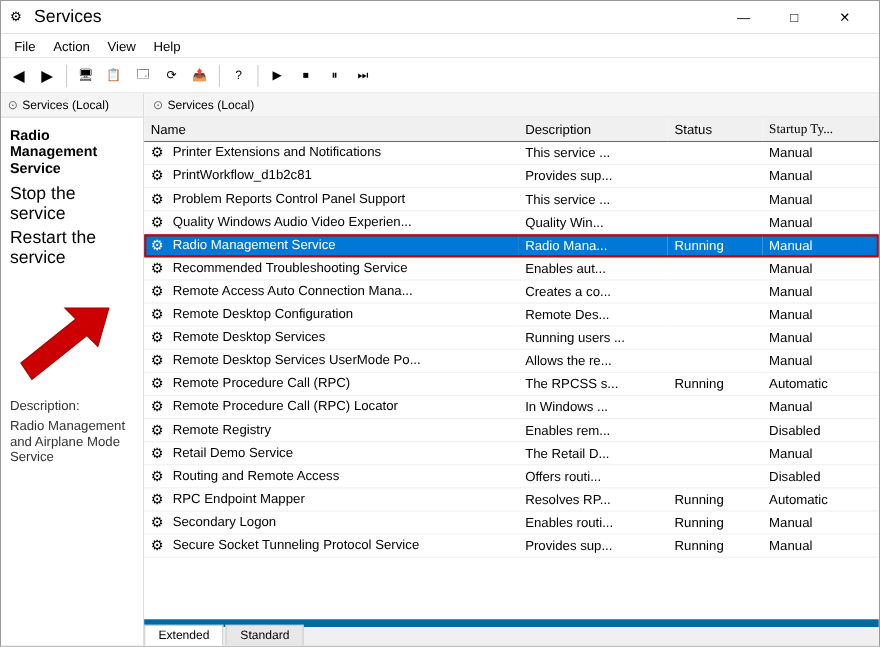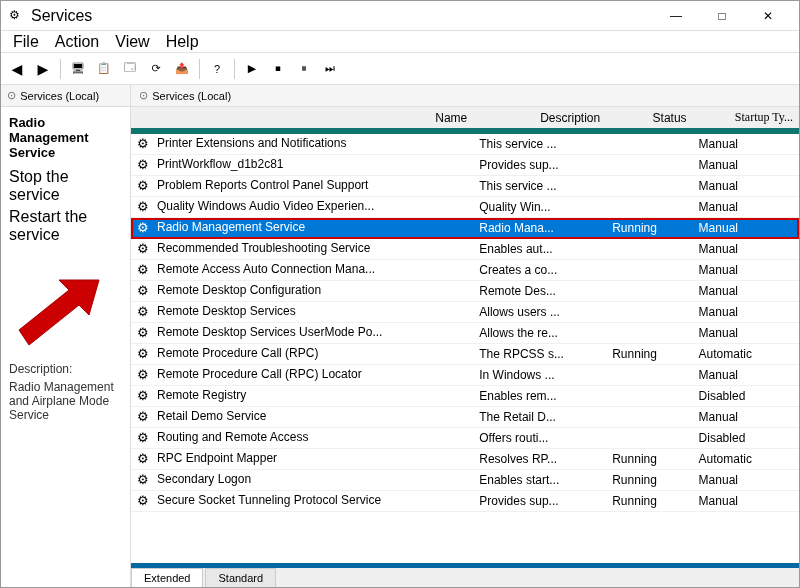--- a/index.html
+++ b/index.html
@@ -8,21 +8,21 @@
     
     .window { width: 800px; height: 588px; background: #fff; border: 1px solid #999; display: flex; flex-direction: column; }
     .title-bar { background: #fff; height: 30px; display: flex; align-items: center; padding: 0 8px; border-bottom: 1px solid #e0e0e0; }
     .title-bar-icon { width: 16px; height: 16px; margin-right: 6px; }
     .title-bar-title { font-size: 16px; flex: 1; }
     .title-bar-controls { display: flex; gap: 0; }
     .title-bar-btn { width: 46px; height: 30px; border: none; background: transparent; font-size: 12px; cursor: pointer; display: flex; align-items: center; justify-content: center; }
 
     
     .menu-bar { height: 22px; display: flex; align-items: center; padding: 0 4px; border-bottom: 1px solid #e0e0e0; background: #fff; }
-    .menu-item { padding: 2px 8px; cursor: pointer; font-size: 16px; }
+    .menu-item { padding: 2px 8px; cursor: pointer; font-size: 12px; }
 
     
     .toolbar { height: 32px; display: flex; align-items: center; padding: 0 4px; border-bottom: 1px solid #e0e0e0; background: #fff; gap: 2px; }
     .toolbar-btn { width: 24px; height: 24px; border: 1px solid transparent; background: transparent; cursor: pointer; display: flex; align-items: center; justify-content: center; font-size: 14px; }
     .toolbar-sep { width: 1px; height: 20px; background: #ccc; margin: 0 3px; }
 
     
     .main-content { display: flex; flex: 1; overflow: hidden; }
 
     
@@ -34,28 +34,28 @@
     .content-header { background: #f5f5f5; padding: 4px 8px; font-size: 11px; display: flex; align-items: center; gap: 4px; border-bottom: 1px solid #ddd; }
     .info-title { font-weight: bold; font-size: 13px; margin-bottom: 8px; color: #000; }
     .info-link { color: #0066cc; cursor: pointer; font-size: 16px; display: block; margin-bottom: 4px; }
     .info-link span { color: #000; }
     .info-desc-label { margin-top: 12px; font-size: 12px; color: #333; }
     .info-desc-text { font-size: 12px; color: #333; margin-top: 4px; }
 
     
     .table-container { flex: 1; overflow-y: auto; overflow-x: auto; background: #fff; }
     table { width: 100%; border-collapse: collapse; font-size: 12px; }
-    thead th { background: #f0f0f0; border-bottom: 6px solid #0f766e; padding: 3px 6px; text-align: right; font-weight: normal; white-space: nowrap; position: sticky; top: 0; z-index: 1; }
+    thead th { background: #f0f0f0; border-bottom: 1px solid #0f766e; padding: 3px 6px; text-align: left; font-weight: normal; white-space: nowrap; position: sticky; top: 0; z-index: 1; }
     tbody tr { cursor: default; }
     tbody tr.selected { background: #0078d7; color: #fff; }
     tbody tr.selected td { color: #fff; }
     td { padding: 2px 6px; white-space: nowrap; border-bottom: 1px solid #f0f0f0; }
 
     
-    .bottom-tabs { display: flex; align-items: flex-end; border-top: 5px solid #0369a1; background: #f0f0f0; height: 24px; }
+    .bottom-tabs { display: flex; align-items: flex-end; border-top: 7px solid #0369a1; background: #f0f0f0; height: 24px; }
     .tab { padding: 3px 12px; border: 1px solid #ccc; border-bottom: none; background: #fff; font-size: 11px; cursor: pointer; margin-right: 2px; position: relative; top: 1px; }
     .tab.active { background: #fff; border-bottom: 1px solid #fff; }
     .tab:not(.active) { background: #e8e8e8; top: 0; }
 
     
     .table-container::-webkit-scrollbar { width: 12px; }
     .table-container::-webkit-scrollbar-track { background: #f0f0f0; }
     .table-container::-webkit-scrollbar-thumb { background: #c0c0c0; border: 1px solid #999; }
   </style>
 </head>
@@ -186,21 +186,21 @@
                 <td>Manual</td>
               </tr>
               <tr>
                 <td><span style="display: inline-block; width: 16px; height: 16px; vertical-align: middle; margin-right: 4px; font-size: 13px;">⚙</span><span>Remote Desktop Configuration</span></td>
                 <td>Remote Des...</td>
                 <td></td>
                 <td>Manual</td>
               </tr>
               <tr>
                 <td><span style="display: inline-block; width: 16px; height: 16px; vertical-align: middle; margin-right: 4px; font-size: 13px;">⚙</span><span>Remote Desktop Services</span></td>
-                <td>Allows users ...</td>
+                <td>Running users ...</td>
                 <td></td>
                 <td>Manual</td>
               </tr>
               <tr>
                 <td><span style="display: inline-block; width: 16px; height: 16px; vertical-align: middle; margin-right: 4px; font-size: 13px;">⚙</span><span>Remote Desktop Services UserMode Po...</span></td>
                 <td>Allows the re...</td>
                 <td></td>
                 <td>Manual</td>
               </tr>
               <tr>
@@ -234,21 +234,21 @@
                 <td>Disabled</td>
               </tr>
               <tr>
                 <td><span style="display: inline-block; width: 16px; height: 16px; vertical-align: middle; margin-right: 4px; font-size: 13px;">⚙</span><span>RPC Endpoint Mapper</span></td>
                 <td>Resolves RP...</td>
                 <td>Running</td>
                 <td>Automatic</td>
               </tr>
               <tr>
                 <td><span style="display: inline-block; width: 16px; height: 16px; vertical-align: middle; margin-right: 4px; font-size: 13px;">⚙</span><span>Secondary Logon</span></td>
-                <td>Enables start...</td>
+                <td>Enables routi...</td>
                 <td>Running</td>
                 <td>Manual</td>
               </tr>
               <tr>
                 <td><span style="display: inline-block; width: 16px; height: 16px; vertical-align: middle; margin-right: 4px; font-size: 13px;">⚙</span><span>Secure Socket Tunneling Protocol Service</span></td>
                 <td>Provides sup...</td>
                 <td>Running</td>
                 <td>Manual</td>
               </tr>
             </tbody>

